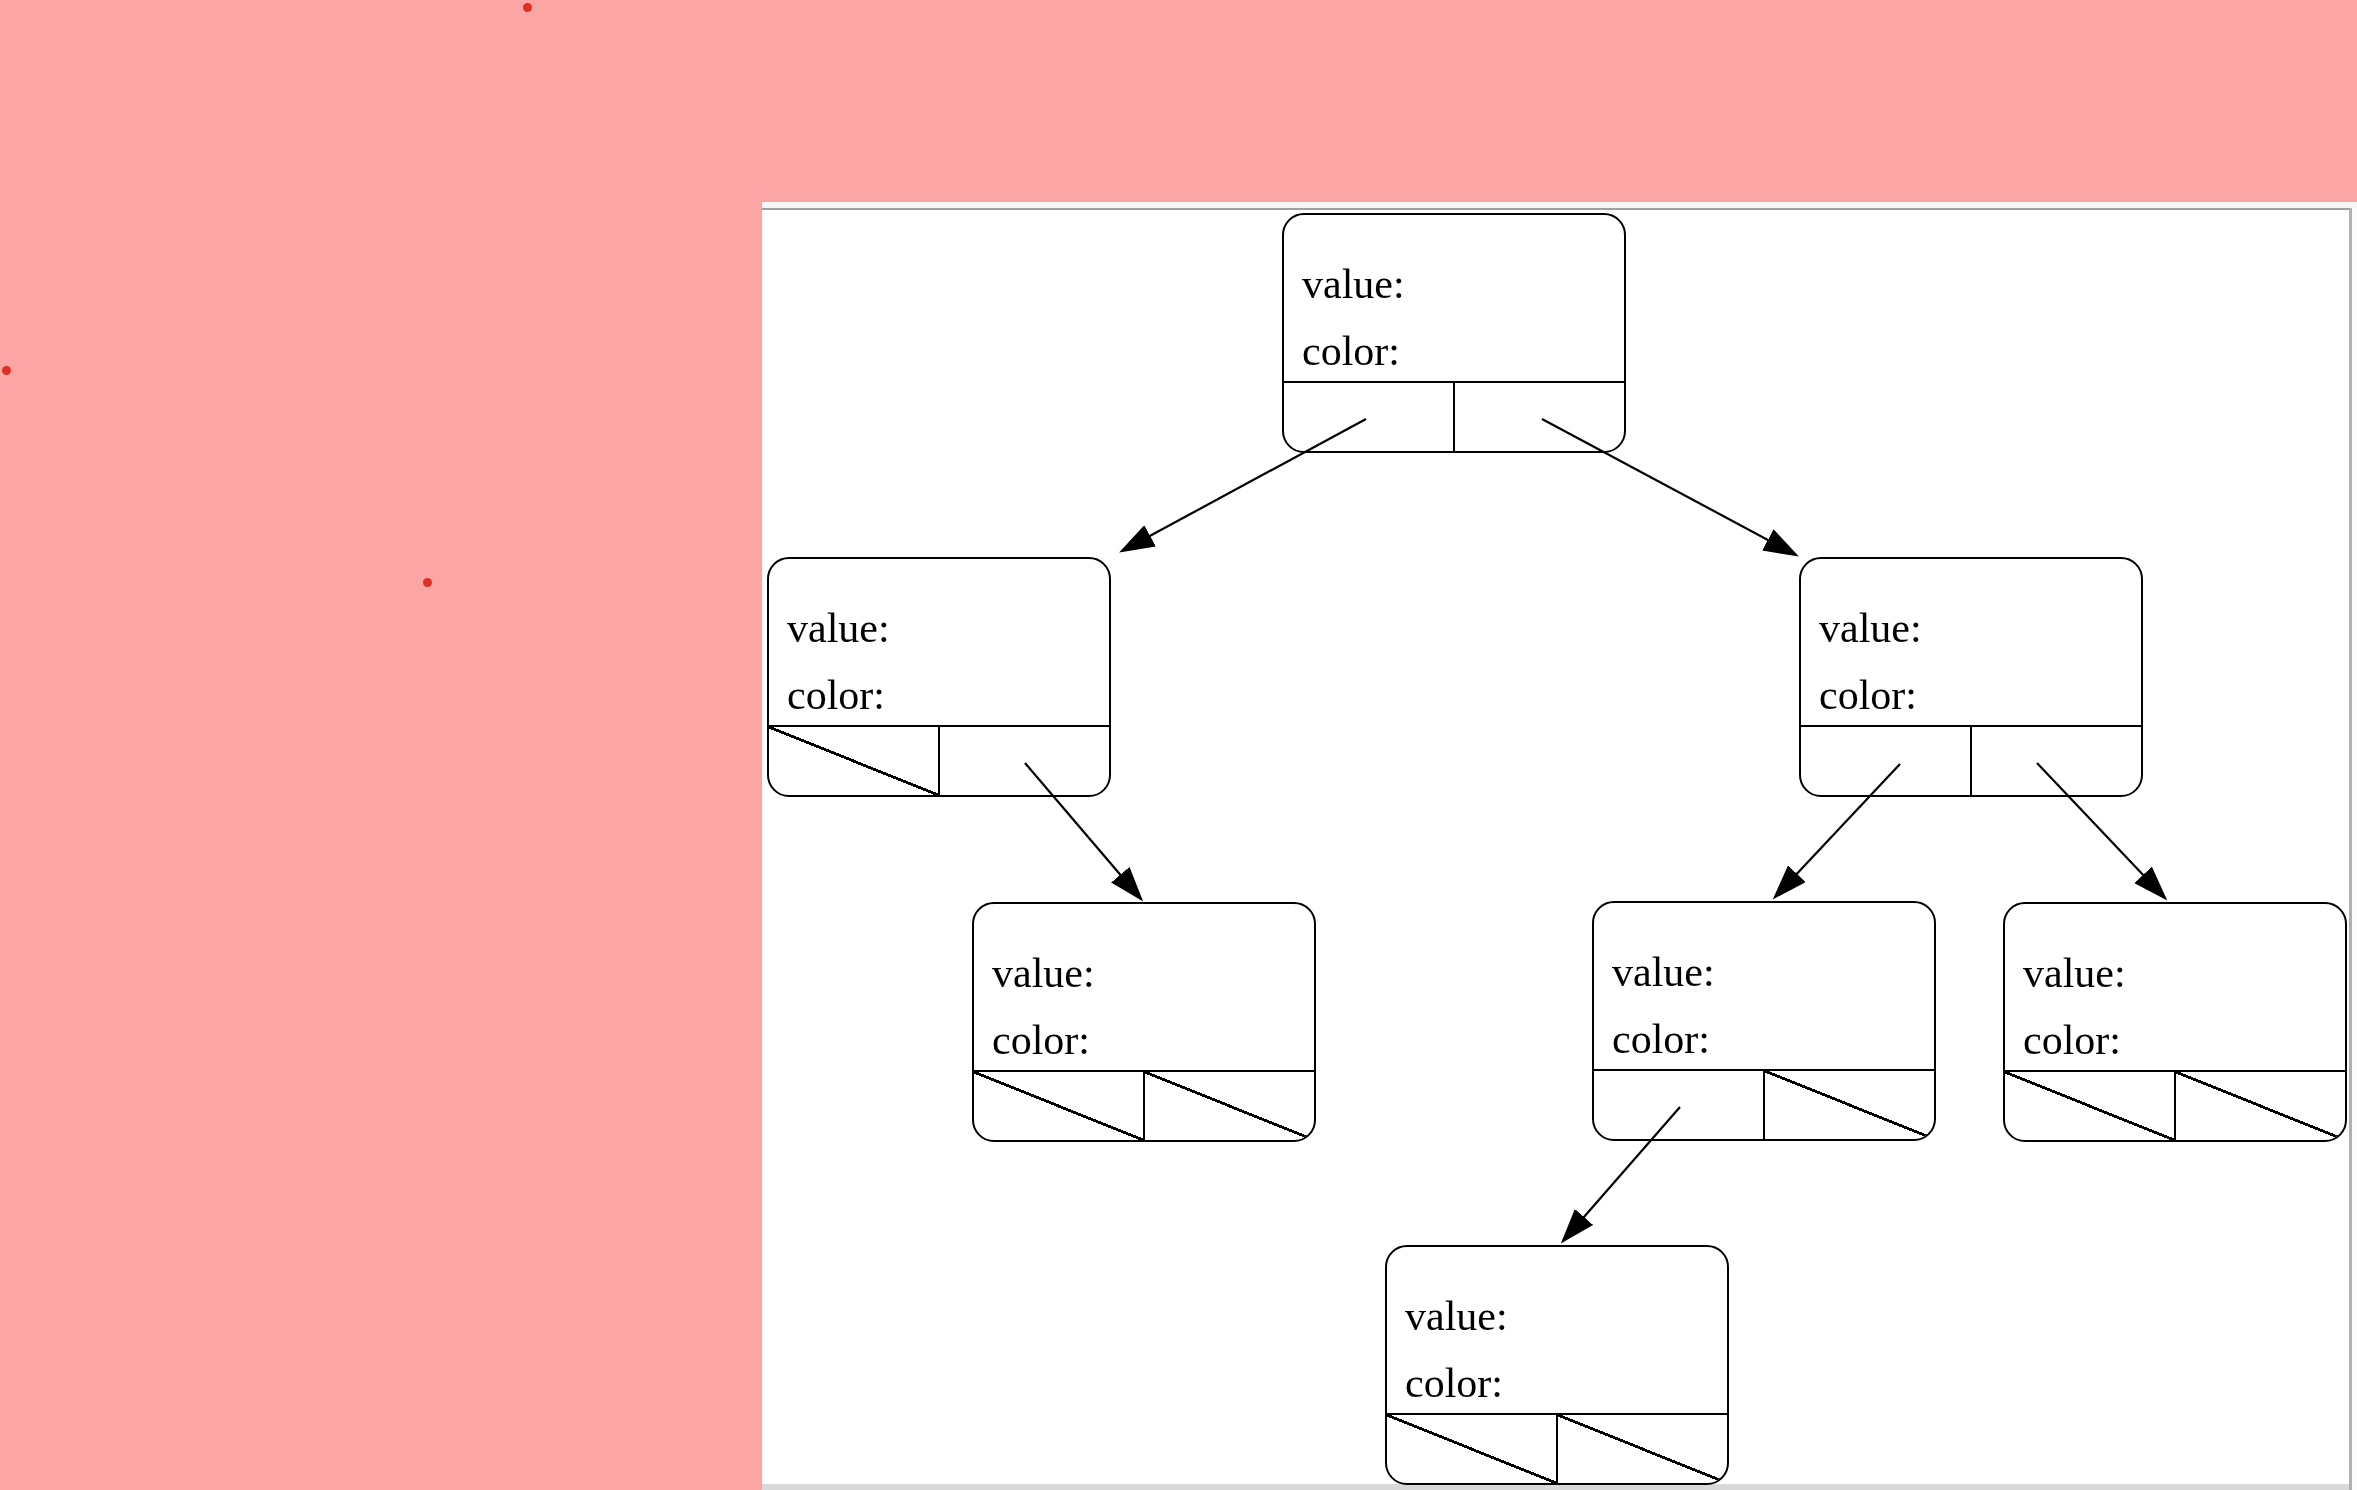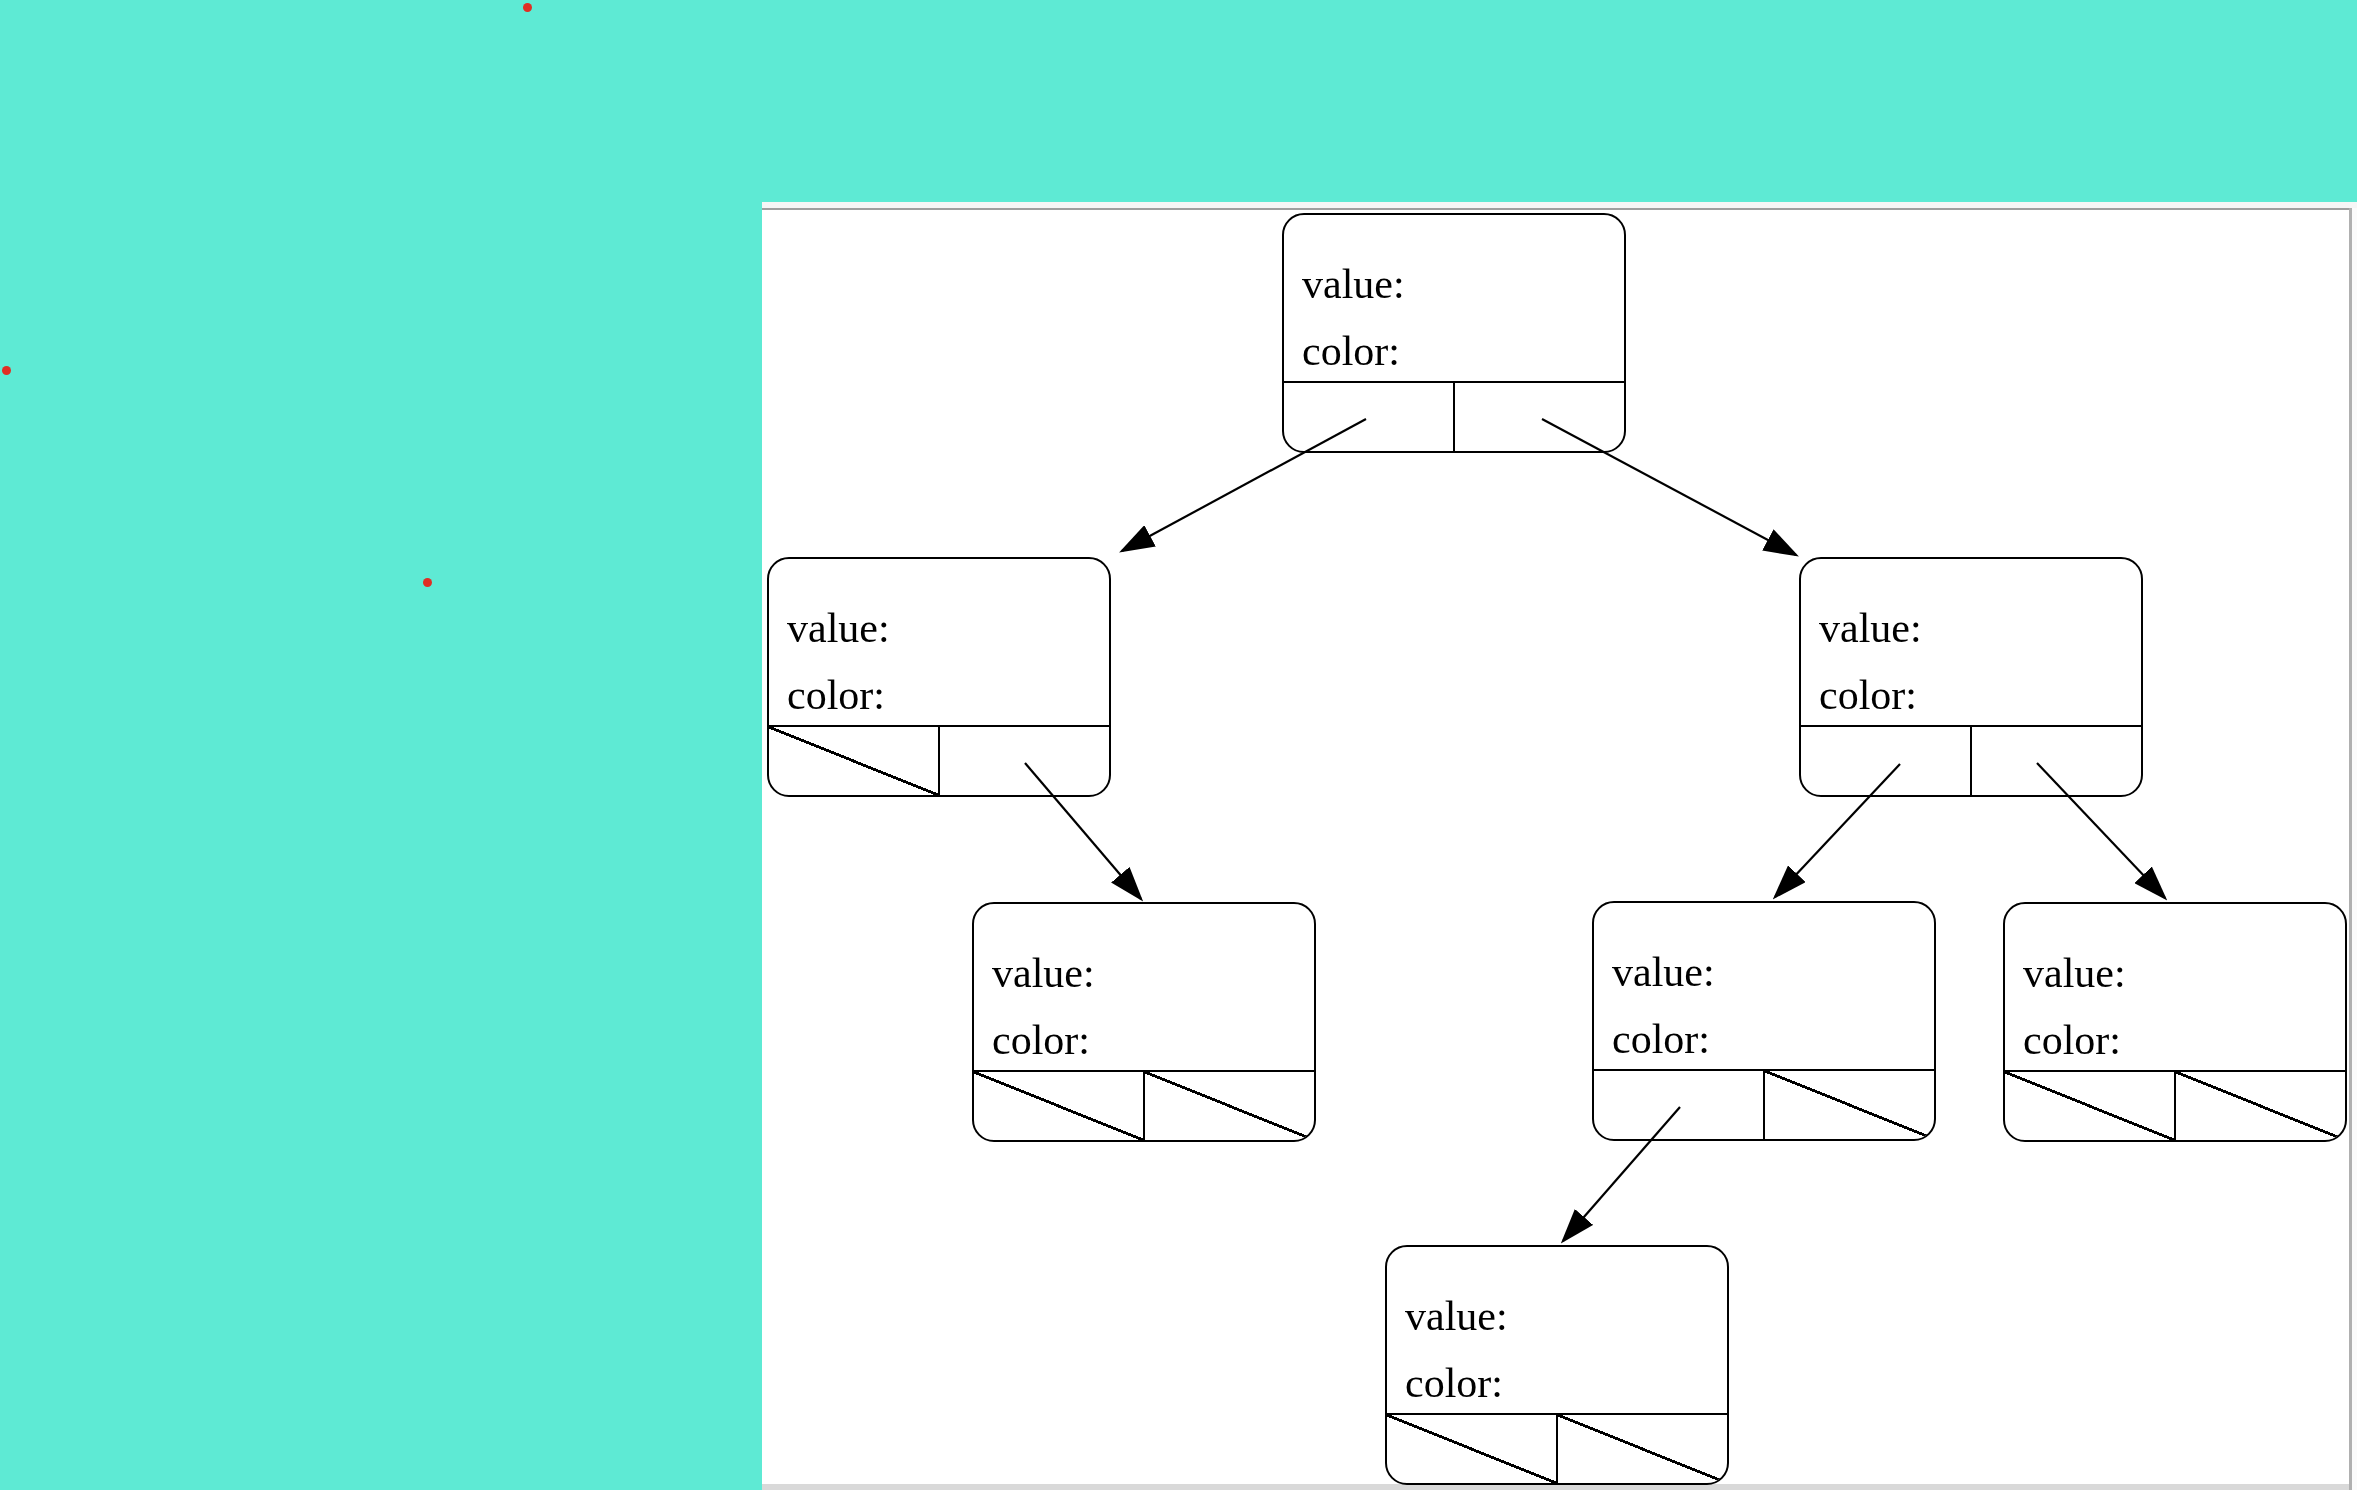--- a/index.html
+++ b/index.html
@@ -1,16 +1,16 @@
 <!DOCTYPE html>
 <html><head>
 <meta charset="utf-8">
 <style>
   html,body{margin:0;padding:0;background:#000;}
-  #screen{position:relative;width:2357px;height:1490px;background:#5eead4;overflow:hidden;
+  #screen{position:relative;width:2357px;height:1490px;background:#fca5a5;overflow:hidden;
           font-family:"Liberation Serif","DejaVu Serif",serif;}
   
   .page{position:absolute;background:#fff;}
   .page-top-strip{position:absolute;background:#f6f6f6;border-bottom:2px solid #9f9f9f;}
   .page-bottom-strip{position:absolute;background:#d9d9d9;}
   .page-right-line{position:absolute;background:#b0b0b0;}
   .page-right-margin{position:absolute;background:#fbfbfb;}
   
   .dot{position:absolute;border-radius:50%;}
   

